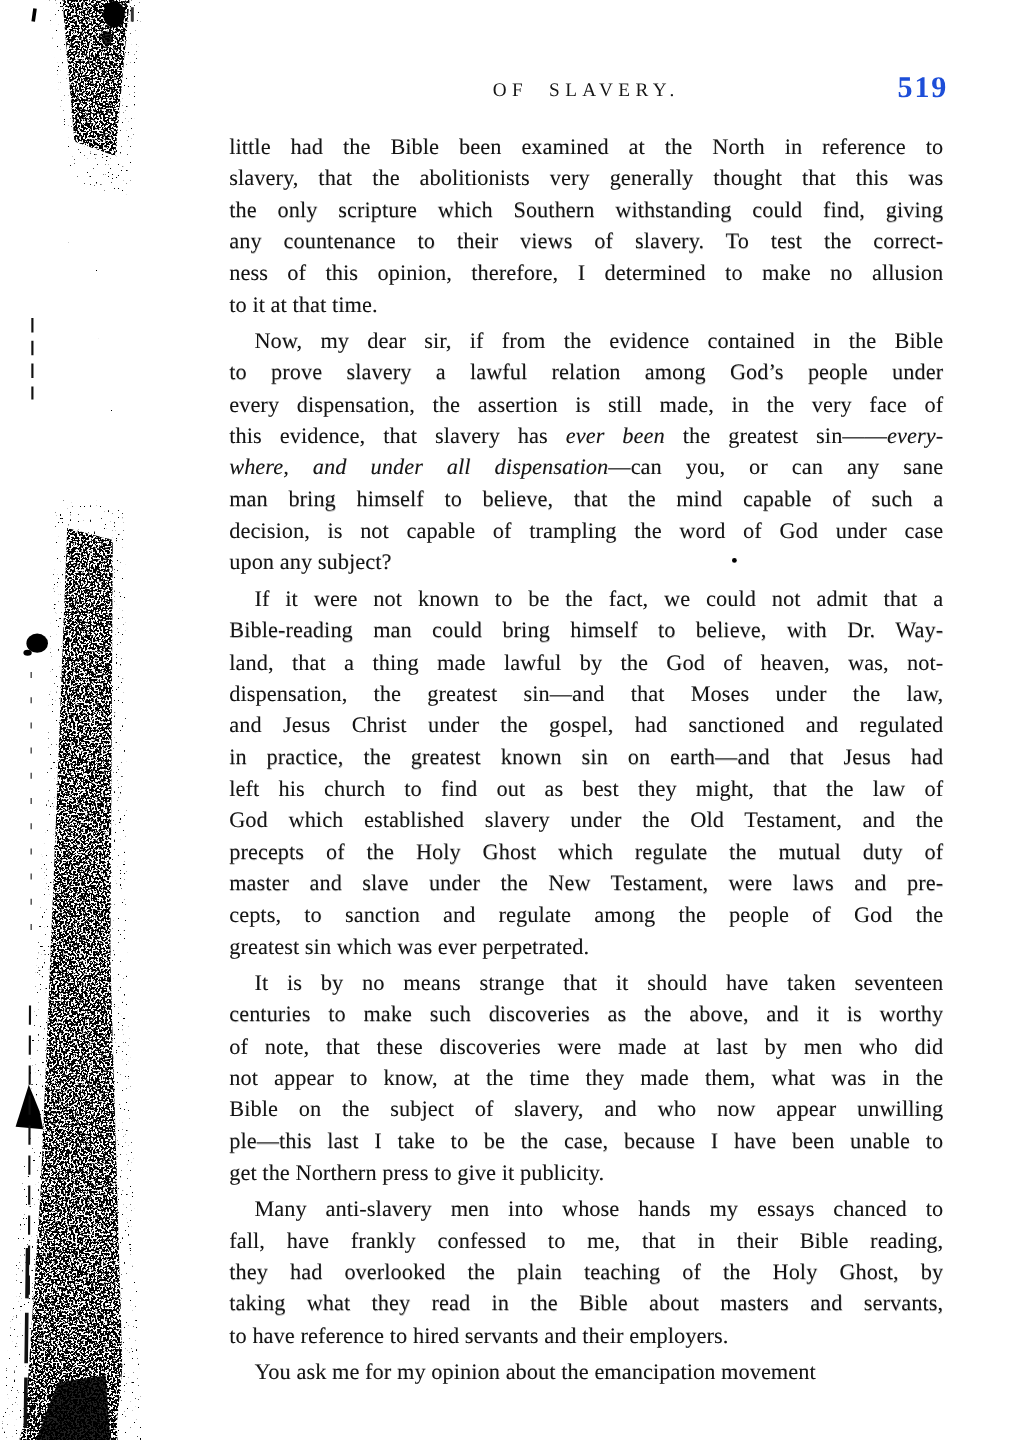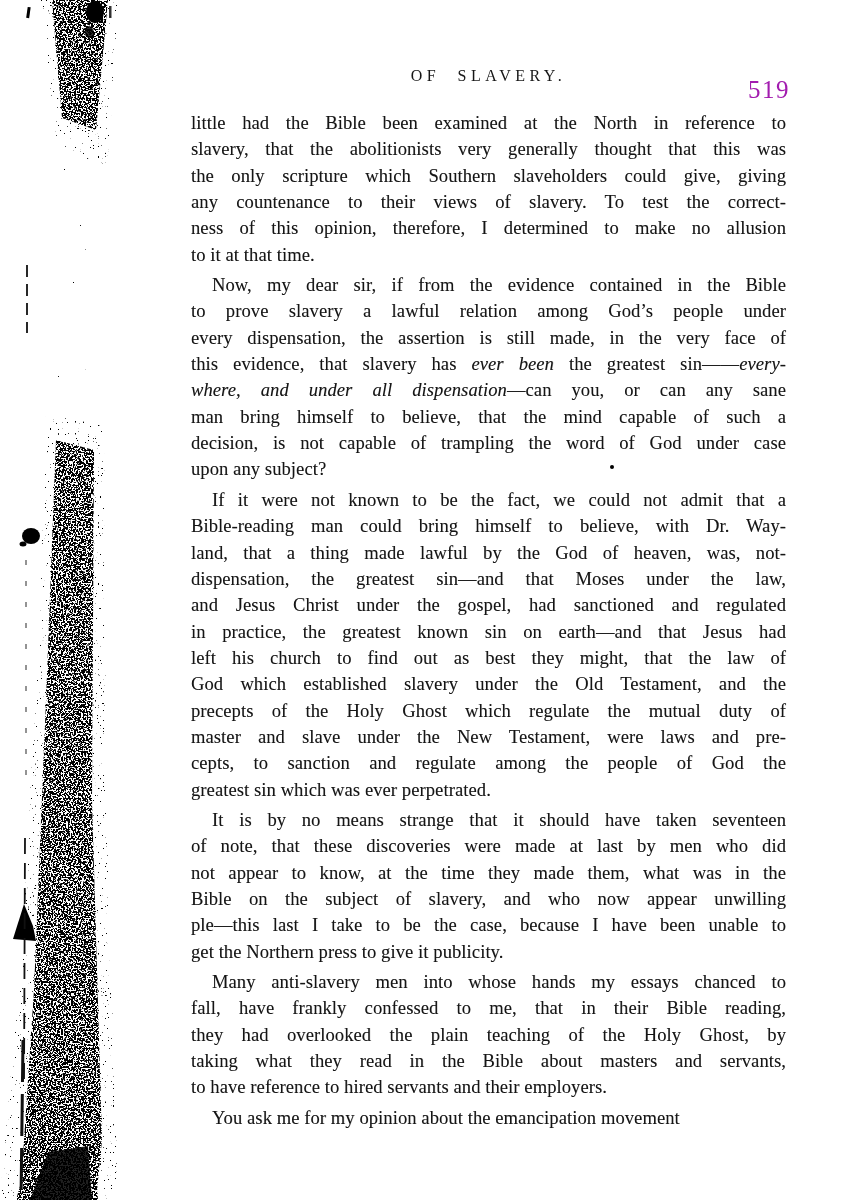--- a/index.html
+++ b/index.html
@@ -19,24 +19,25 @@
   .header { position: absolute; left: 187px; top: 60px; width: 603px; height: 34px; }
   .running-title {
     position: absolute; left: 0; right: 0; top: 7px;
     text-align: center;
     font-size: 16px;
     letter-spacing: 4.5px;
     word-spacing: 9px;
     color: #161616;
   }
   .page-number {
-    position: absolute; right: 0; top: 16px;
+    position: absolute; right: 0; top: 0;
     font-size: 25px;
     letter-spacing: 1.5px;
-    color: #a21caf;
+    color: #1d4ed8;
+    font-weight: bold;
   }
   
   .text-block {
     position: absolute; left: 187px; top: 106px;
     width: 603px;
     color: #151515;
   }
   .para { margin: 4px; padding: 0; }
   .line {
     font-size: 18.5px;
@@ -106,21 +107,21 @@
 
   <div class="header">
     <div class="running-title">OF SLAVERY.</div>
     <div class="page-number">519</div>
   </div>
 
   <div class="text-block">
       <div class="para">
         <div class="line"><span>little had the Bible been examined at the North in reference to</span></div>
         <div class="line"><span>slavery, that the abolitionists very generally thought that this was</span></div>
-        <div class="line"><span>the only scripture which Southern slaveholders could give, giving</span></div>
+        <div class="line"><span>the only scripture which Southern withstanding could find, giving</span></div>
         <div class="line"><span>any countenance to their views of slavery.  To test the correct-</span></div>
         <div class="line"><span>ness of this opinion, therefore, I determined to make no allusion</span></div>
         <div class="line plast"><span>to it at that time.</span></div>
       </div>
       <div class="para">
         <div class="line indent"><span>Now, my dear sir, if from the evidence contained in the Bible</span></div>
         <div class="line"><span>to prove slavery a lawful relation among God’s people under</span></div>
         <div class="line"><span>every dispensation, the assertion is still made, in the very face of</span></div>
         <div class="line"><span>this evidence, that slavery has </span><span class="it">ever been</span><span> the greatest sin——</span><span class="it">every-</span></div>
         <div class="line"><span class="it">where, and under all dispensation</span><span>—can you, or can any sane</span></div>
@@ -137,20 +138,21 @@
         <div class="line"><span>in practice, the greatest known sin on earth—and that Jesus had</span></div>
         <div class="line"><span>left his church to find out as best they might, that the law of</span></div>
         <div class="line"><span>God which established slavery under the Old Testament, and the</span></div>
         <div class="line"><span>precepts of the Holy Ghost which regulate the mutual duty of</span></div>
         <div class="line"><span>master and slave under the New Testament, were laws and pre-</span></div>
         <div class="line"><span>cepts, to sanction and regulate among the people of God the</span></div>
         <div class="line plast"><span>greatest sin which was ever perpetrated.</span></div>
       </div>
       <div class="para">
         <div class="line indent"><span>It is by no means strange that it should have taken seventeen</span></div>
+        <div class="line"><span>centuries to make such discoveries as the above, and it is worthy</span></div>
         <div class="line"><span>of note, that these discoveries were made at last by men who did</span></div>
         <div class="line"><span>not appear to know, at the time they made them, what was in the</span></div>
         <div class="line"><span>Bible on the subject of slavery, and who now appear unwilling</span></div>
         <div class="line"><span>ple—this last I take to be the case, because I have been unable to</span></div>
         <div class="line plast"><span>get the Northern press to give it publicity.</span></div>
       </div>
       <div class="para">
         <div class="line indent"><span>Many anti-slavery men into whose hands my essays chanced to</span></div>
         <div class="line"><span>fall, have frankly confessed to me, that in their Bible reading,</span></div>
         <div class="line"><span>they had overlooked the plain teaching of the Holy Ghost, by</span></div>

